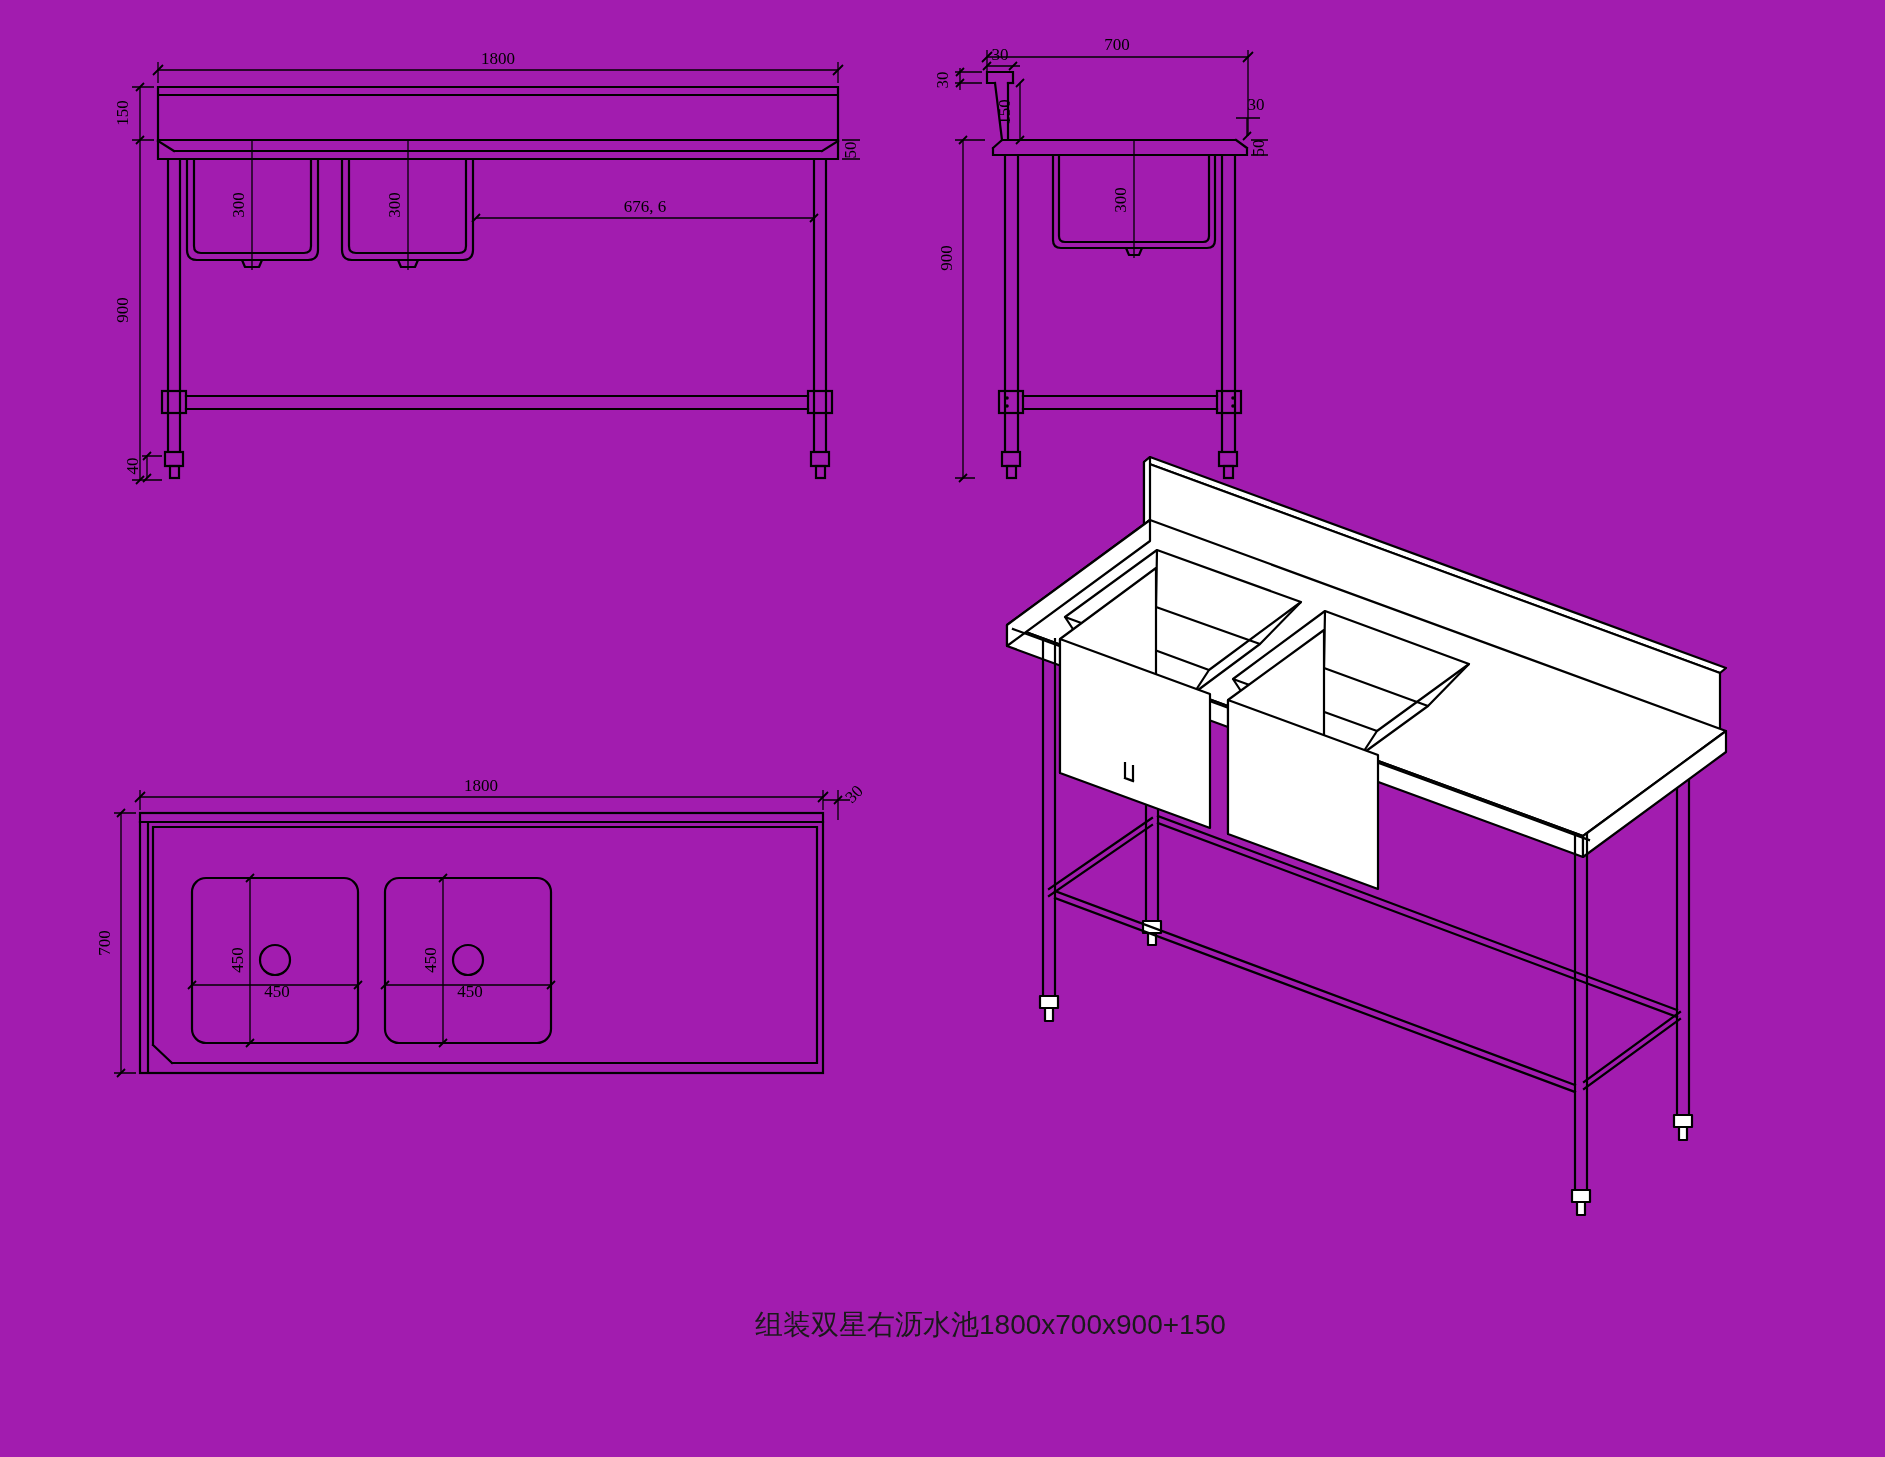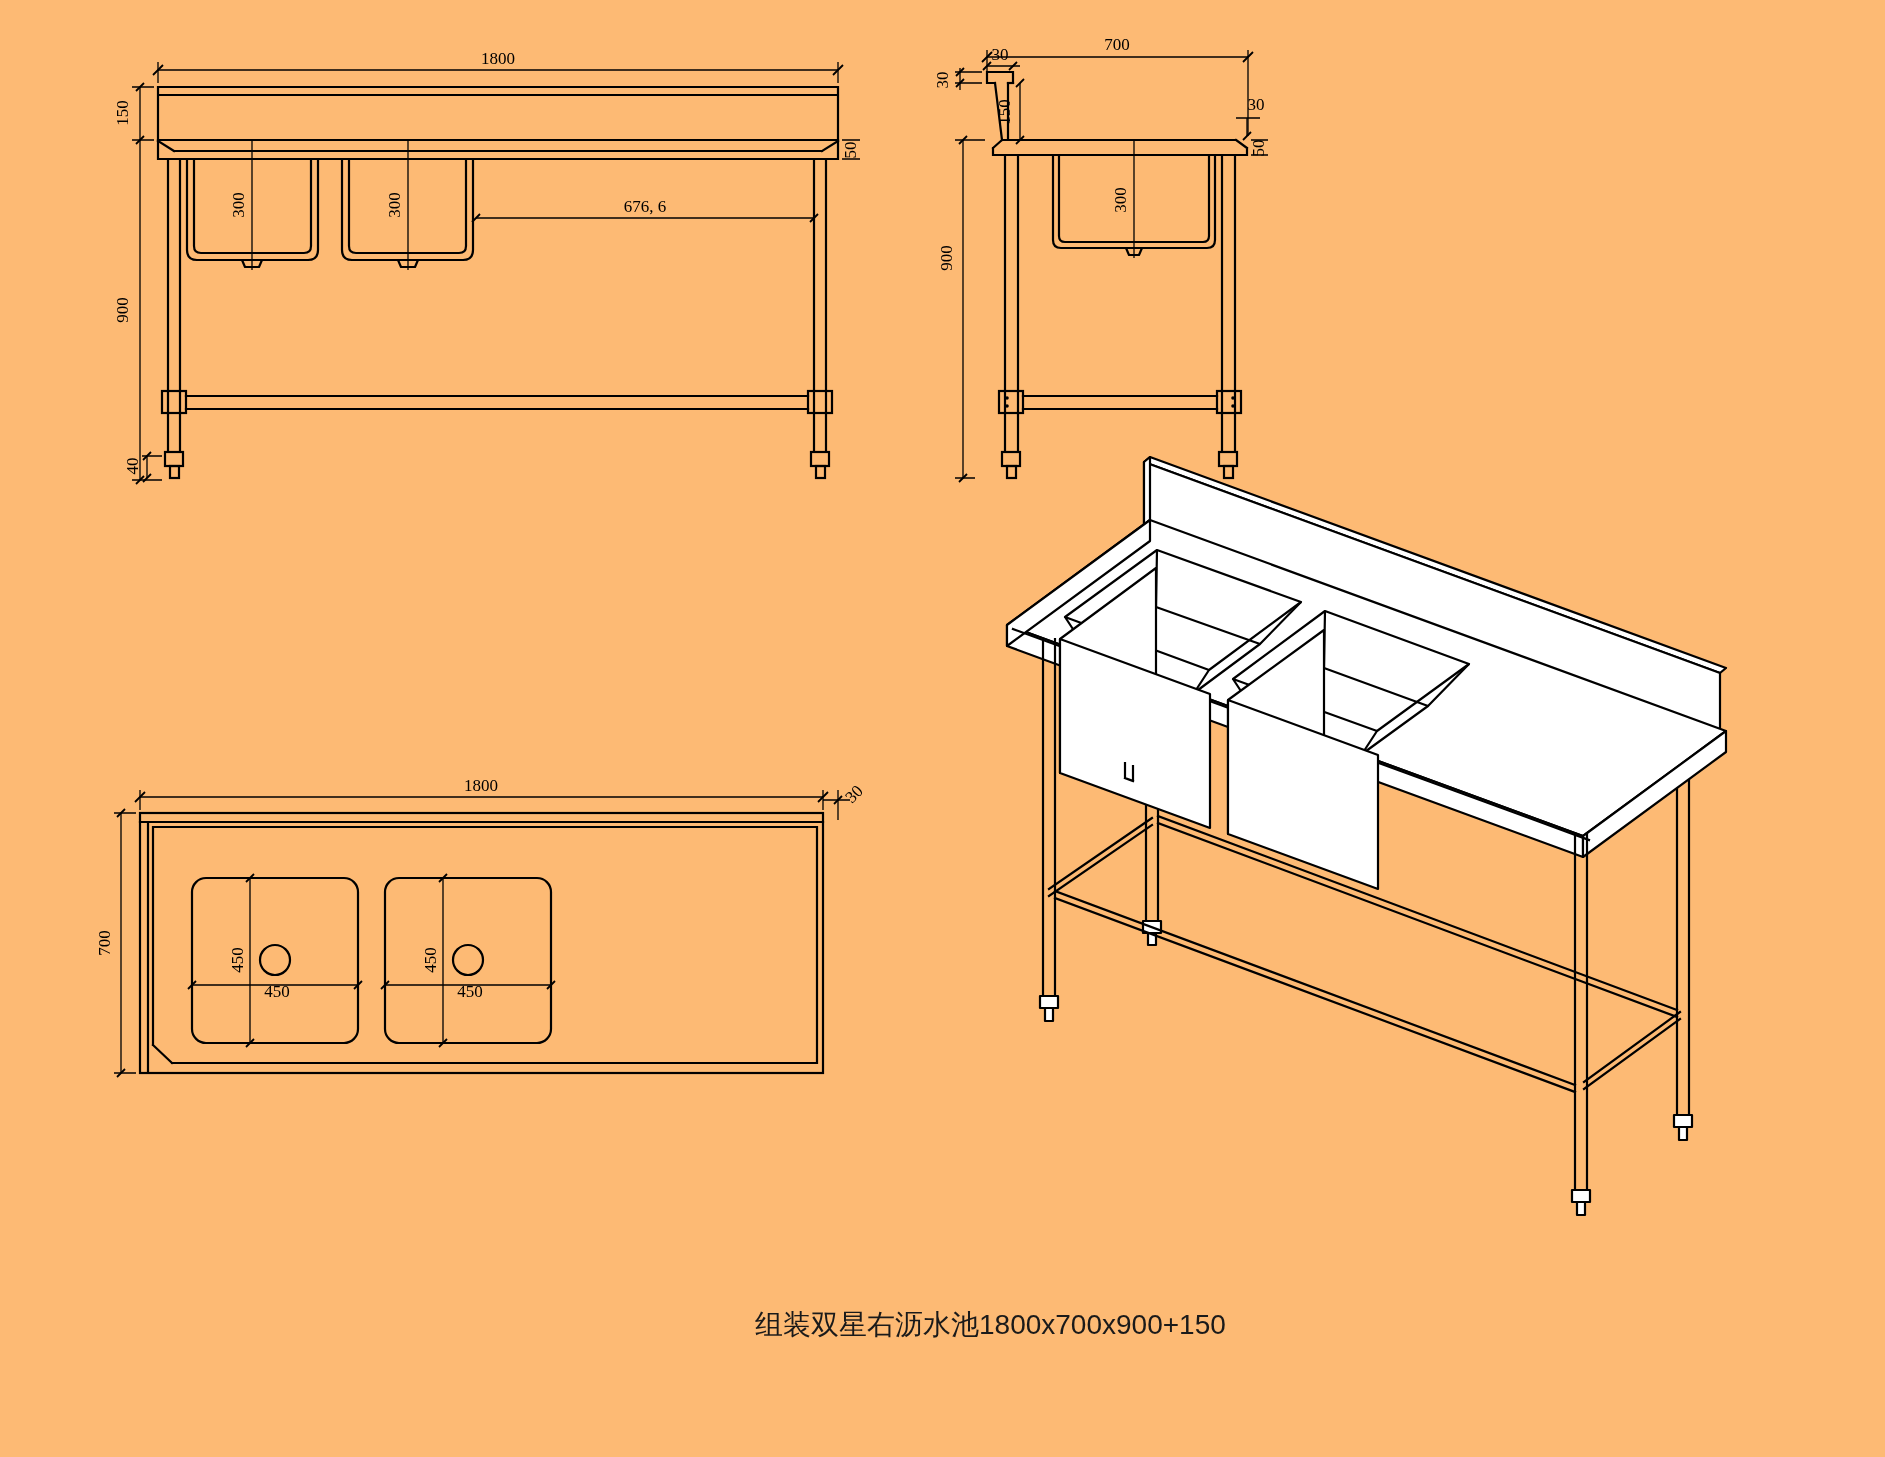--- a/index.html
+++ b/index.html
@@ -1,16 +1,16 @@
 <!DOCTYPE html>
 <html><head>
 <meta charset="utf-8">
 <style>
   html,body{margin:0;padding:0;background:#ffffff;}
-  .canvas{position:relative;width:1885px;height:1457px;background:#fdba74;overflow:hidden;
+  .canvas{position:relative;width:1885px;height:1457px;background:#a21caf;overflow:hidden;
           font-family:"Liberation Serif", serif;}
   svg{position:absolute;left:0;top:0;}
   .ln   {stroke:#000;stroke-width:2.2;fill:none;stroke-linecap:square;}
   .ln2  {stroke:#000;stroke-width:2.2;fill:none;stroke-linejoin:round;}
   .thin {stroke:#000;stroke-width:1.3;fill:none;}
   .tick {stroke:#000;stroke-width:1.8;fill:none;}
   .face {fill:#fff;stroke:#000;stroke-width:2.2;stroke-linejoin:round;}
   .dimt {font-family:"Liberation Serif", serif;font-size:17px;fill:#000;}
   .capt {font-family:"Liberation Sans", sans-serif;font-size:28px;fill:#1a1a1a;}
 </style>

